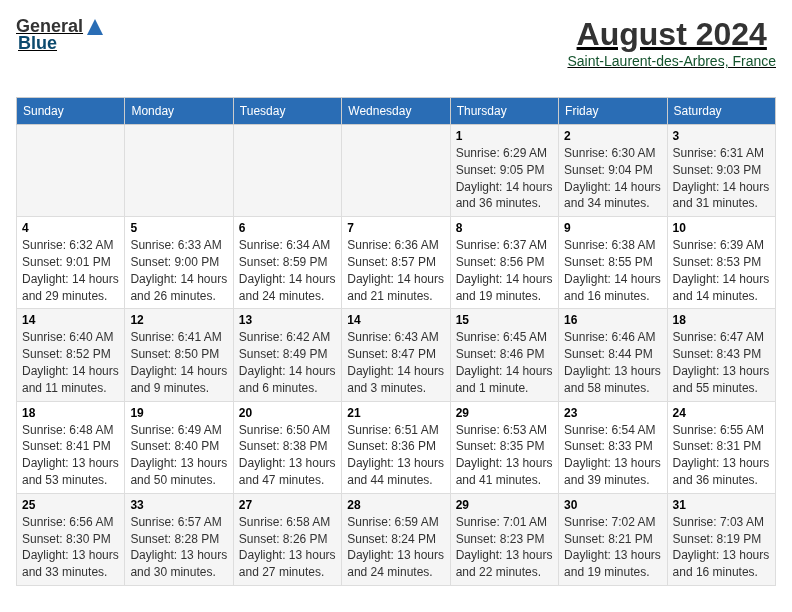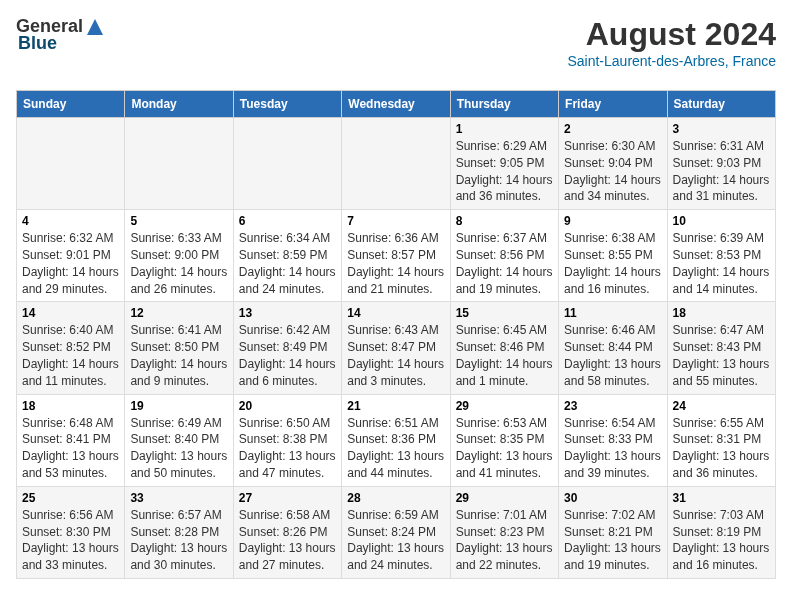--- a/index.html
+++ b/index.html
@@ -7,51 +7,52 @@
       font-family: Arial, sans-serif;
       background: #fff;
       width: 792px;
       min-height: 612px;
       padding: 16px;
     }
     .header-area {
       display: flex;
       justify-content: space-between;
       align-items: flex-start;
-      margin-bottom: 21px;
+      margin-bottom: 28px;
+      text-decoration: underline;
     }
     .logo {
       display: flex;
       flex-direction: column;
       align-items: flex-start;
     }
     .title-area {
-      text-align: right;
+      text-align: center;
     }
     .main-title {
       font-size: 32px;
       font-weight: bold;
       color: #333;
     }
     .subtitle {
       font-size: 14px;
-      color: #0369a1;
+      color: #14532d;
     }
     table {
       width: 100%;
       border-collapse: collapse;
       font-size: 10.5px;
     }
     thead tr th {
       background-color: #2a6db5;
       color: #fff;
       text-align: left;
       padding: 6px 6px;
       font-size: 12px;
-      font-weight: bold;
+      font-weight: normal;
       border: 1px solid #ccc;
     }
     tbody tr td {
       border: 1px solid #ddd;
       vertical-align: top;
       padding: 4px 5px;
       min-height: 80px;
       width: calc(100% / 7);
     }
     tbody tr:nth-child(odd) td {
@@ -170,21 +171,21 @@
         </td>
         <td>
           <span class="day-number">14</span>
           <div class="day-info">Sunrise: 6:43 AM<br>Sunset: 8:47 PM<br>Daylight: 14 hours and 3 minutes.</div>
         </td>
         <td>
           <span class="day-number">15</span>
           <div class="day-info">Sunrise: 6:45 AM<br>Sunset: 8:46 PM<br>Daylight: 14 hours and 1 minute.</div>
         </td>
         <td>
-          <span class="day-number">11</span>
+          <span class="day-number">16</span>
           <div class="day-info">Sunrise: 6:46 AM<br>Sunset: 8:44 PM<br>Daylight: 13 hours and 58 minutes.</div>
         </td>
         <td>
           <span class="day-number">18</span>
           <div class="day-info">Sunrise: 6:47 AM<br>Sunset: 8:43 PM<br>Daylight: 13 hours and 55 minutes.</div>
         </td>
       </tr>
       <tr>
         <td>
           <span class="day-number">18</span>

